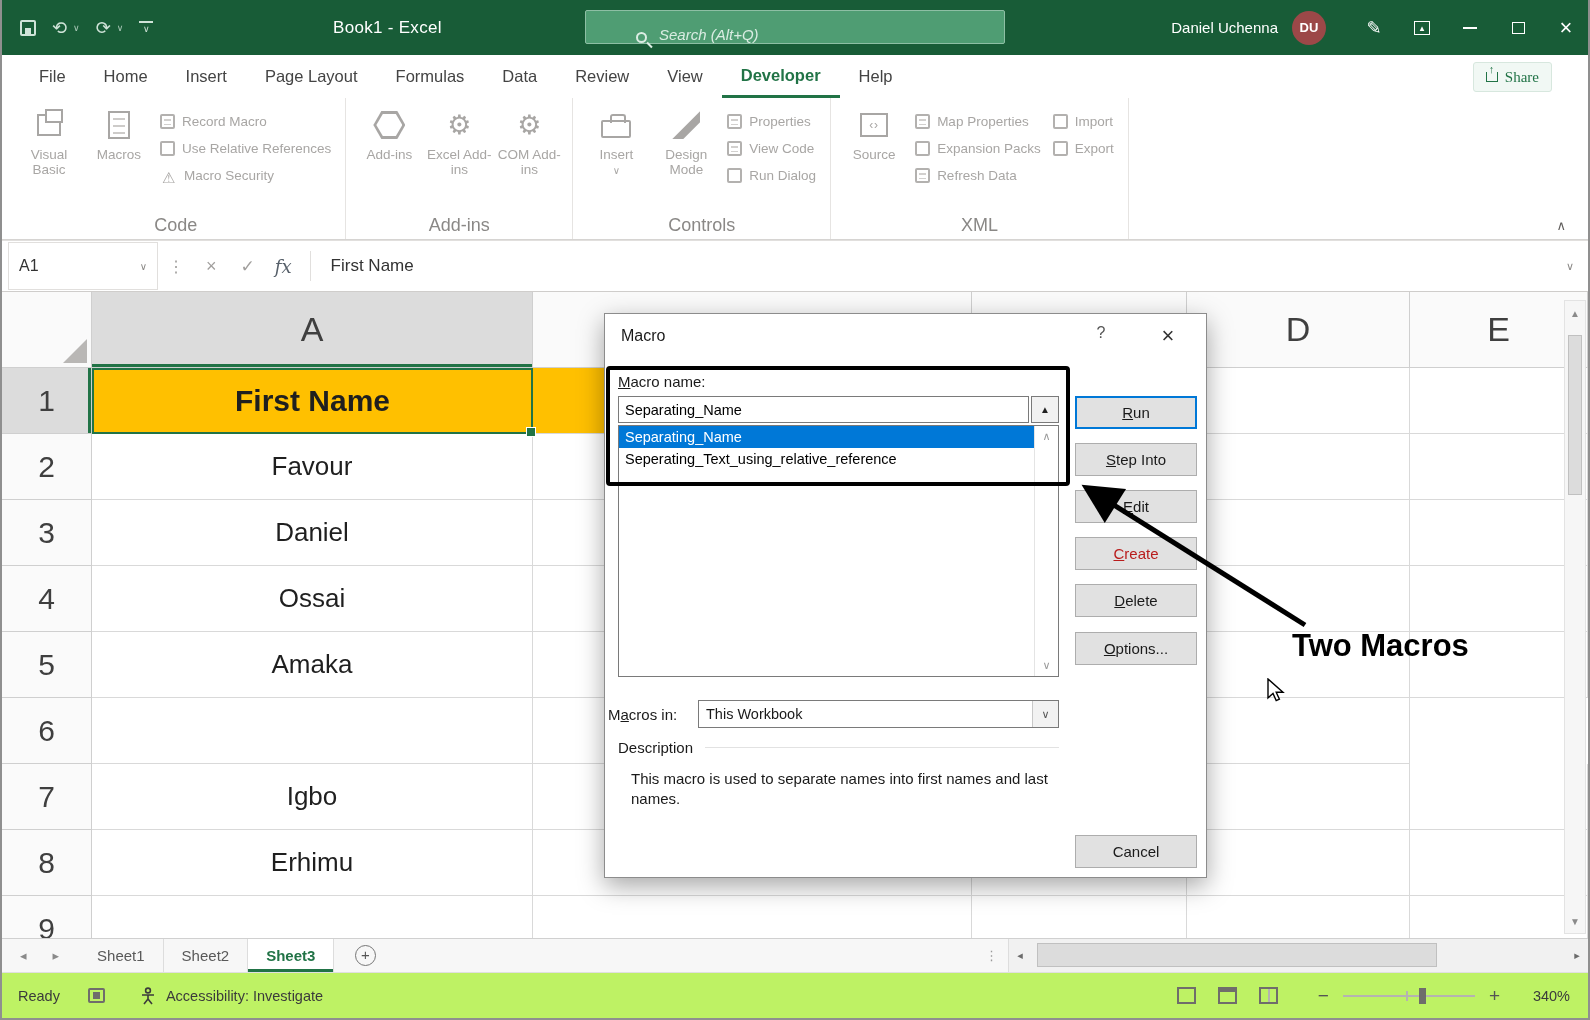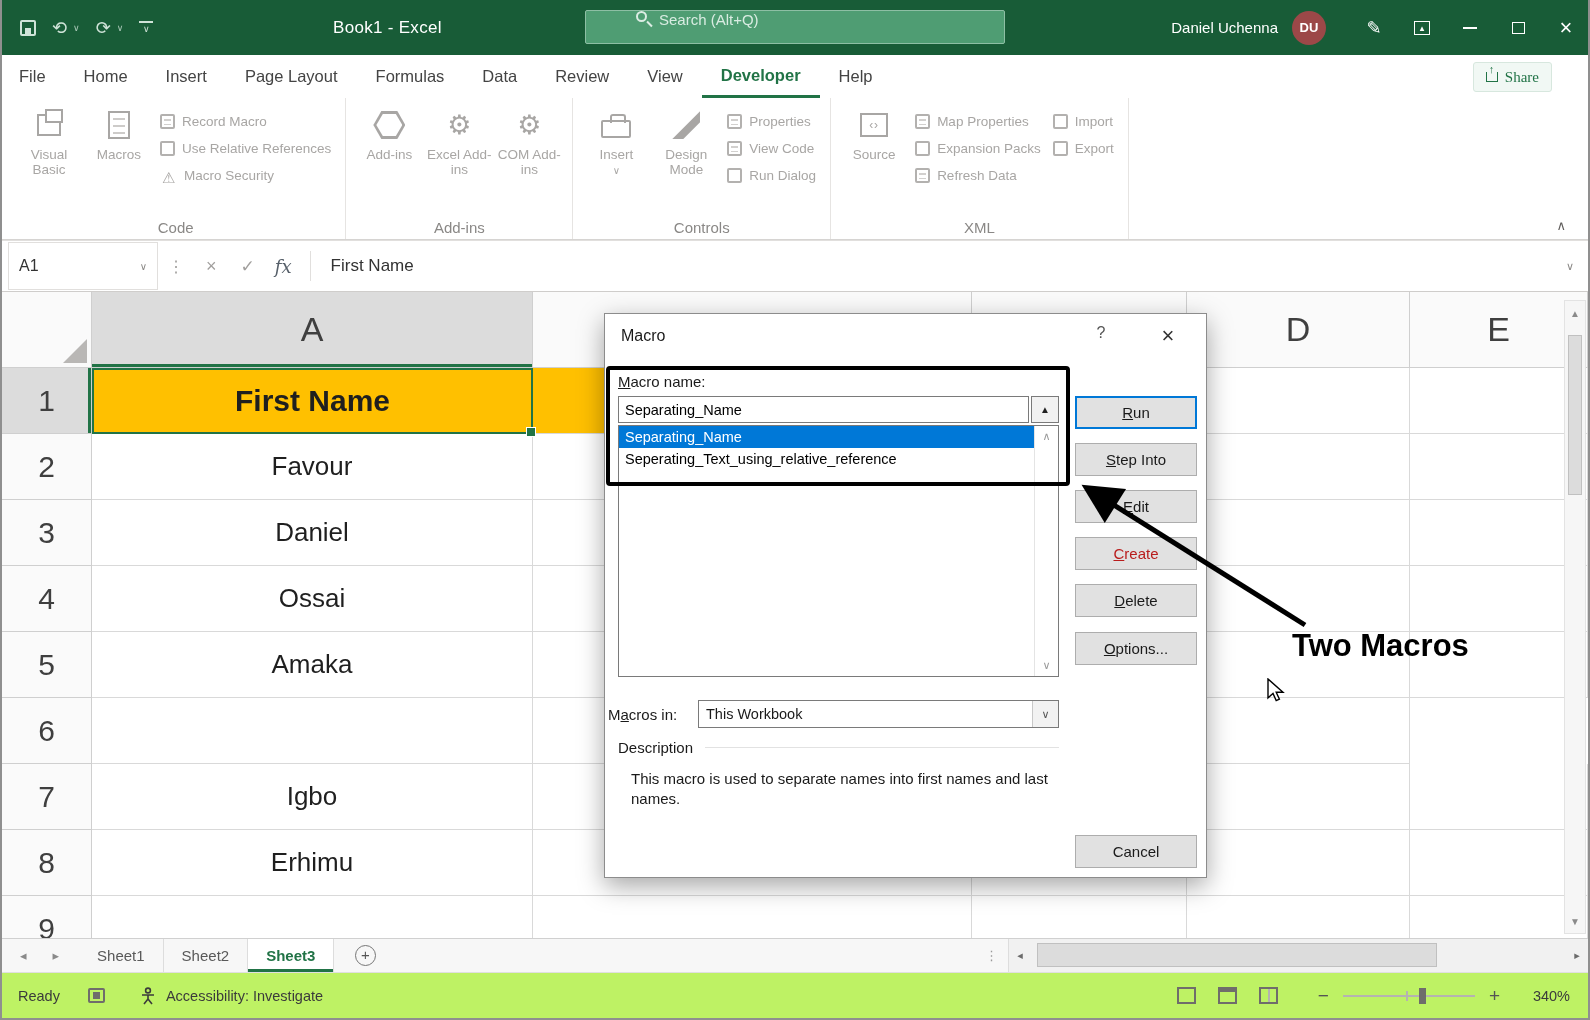--- a/index.html
+++ b/index.html
@@ -11,46 +11,46 @@
 
   
   .titlebar { position:absolute; left:0; top:0; width:100%; height:55px; background:#185c37; color:#fff; z-index:5; }
   .qat { position:absolute; left:20px; top:0; height:55px; display:flex; align-items:center; gap:16px; color:#cfe3d8; }
   .qat .glyph { font-size:18px; line-height:1; }
   .qat .mini { font-size:9px; margin-left:-10px; opacity:.8; }
   .icon-save { width:16px; height:16px; border:2px solid #cfe3d8; border-radius:2px; position:relative; }
   .icon-save::after { content:""; position:absolute; left:3px; bottom:0; width:6px; height:6px; background:#cfe3d8; }
   .qat-custom { width:14px; border-top:2px solid #cfe3d8; padding-top:1px; font-size:9px; text-align:center; color:#cfe3d8; }
   .tb-title { position:absolute; left:333px; top:18px; font-size:17px; color:#ffffff; letter-spacing:.3px; }
-  .searchbox { position:absolute; left:585px; top:10px; width:420px; height:34px; background:#4f9d73; border:1px solid #8dbfa4; border-radius:2px; display:flex; align-items:flex-start; padding-left:50px; gap:12px; }
+  .searchbox { position:absolute; left:585px; top:10px; width:420px; height:34px; background:#4f9d73; border:1px solid #8dbfa4; border-radius:2px; display:flex; align-items:flex-end; padding-left:50px; gap:12px;font-style:italic; }
   .icon-search { width:11px; height:11px; border:2px solid #dcede4; border-radius:50%; position:relative; }
   .icon-search::after { content:""; position:absolute; width:7px; height:2px; background:#dcede4; transform:rotate(45deg); left:8px; top:10px; }
   .search-ph { color:#d9ece2; font-size:15px; }
   .tb-right { position:absolute; right:0; top:0; height:55px; display:flex; align-items:center; }
   .user-name { font-size:15px; color:#fff; margin-right:14px; }
   .avatar { width:34px; height:34px; border-radius:50%; background:#9c4848; color:#fff; font-size:13px; font-weight:bold; display:flex; align-items:center; justify-content:center; margin-right:24px; }
   .tb-btn { width:48px; height:55px; display:flex; align-items:center; justify-content:center; color:#fff; }
   .icon-pen { font-size:18px; }
   .icon-ribopts { width:16px; height:14px; border:1.5px solid #fff; position:relative; font-size:9px; text-align:center; line-height:12px; }
   .icon-min { width:14px; border-top:2px solid #fff; }
   .icon-max { width:13px; height:12px; border:1.5px solid #fff; }
   .icon-close { font-size:22px; font-weight:300; }
 
   
-  .ribbon-tabs { position:absolute; top:55px; left:0; width:100%; height:43px; background:#fff; display:flex; align-items:stretch; padding-left:0; z-index:5; }
+  .ribbon-tabs { position:absolute; top:55px; left:0; width:100%; height:43px; background:#fff; display:flex; align-items:stretch; padding-left:20px; z-index:5; }
   .rtab { padding:0 19px; font-size:16.5px; color:#444; display:flex; align-items:center; }
   .rtab.active { color:#217346; font-weight:bold; border-bottom:3px solid #217346; }
   .share-btn { position:absolute; right:38px; top:7px; height:30px; padding:0 12px; border:1px solid #d7e7de; border-radius:3px; background:#f1f8f4; color:#217346; font-size:15px; display:flex; align-items:center; gap:7px;font-family:Liberation Serif, serif; }
   .icon-share { width:12px; height:10px; border:1.5px solid #217346; border-top:none; position:relative; }
   .icon-share::after { content:"↑"; position:absolute; left:2px; top:-9px; font-size:11px; color:#217346; }
 
   
   .ribbon { position:absolute; top:98px; left:0; width:100%; height:142px; background:#fff; border-bottom:1px solid #d6d4d2; display:flex; padding-left:6px; z-index:5; }
   .rgroup { position:relative; border-right:1px solid #e6e4e2; display:flex; align-items:flex-start; padding:6px 10px 24px; gap:4px; }
-  .glabel { position:absolute; bottom:3px; left:0; right:0; text-align:center; font-size:15px; color:#8a8886; }
+  .glabel { position:absolute; bottom:3px; left:0; right:0; text-align:center; font-size:18px; color:#8a8886; }
   .rbig { width:66px; display:flex; flex-direction:column; align-items:center; text-align:center; color:#a8a6a4; font-size:13.5px; line-height:15px; padding-top:2px; }
   .rbig .icn-area { height:38px; display:flex; align-items:center; justify-content:center; margin-bottom:3px; }
   .rstack { display:flex; flex-direction:column; padding-top:4px; }
   .rsmall { display:flex; align-items:center; gap:7px; height:27px; font-size:13.5px; color:#a8a6a4; white-space:nowrap; padding:0 4px; }
   .icon-vb { width:24px; height:22px; border:2px solid #a8a6a4; position:relative; }
   .icon-vb::after { content:""; position:absolute; left:6px; top:-7px; width:14px; height:10px; border:2px solid #a8a6a4; background:#fff; }
   .icon-sheet { width:22px; height:28px; border:2px solid #a8a6a4; background:repeating-linear-gradient(to bottom, transparent 0 5px, #cdcbc9 5px 7px); background-clip:content-box; padding:3px; }
   .si { width:15px; height:15px; border:2px solid #b3b1af; border-radius:2px; flex:none; background:repeating-linear-gradient(to bottom, transparent 0 3px, #d2d0ce 3px 5px); background-clip:content-box; padding:2px; }
   .si-plain { background:none; }
   .si-warn { border:none; width:17px; font-size:15px; color:#a8a6a4; line-height:15px; background:none; text-align:center; }

